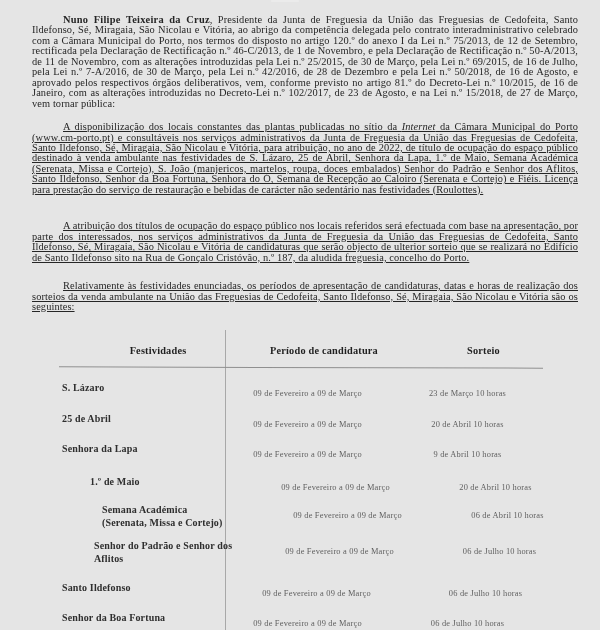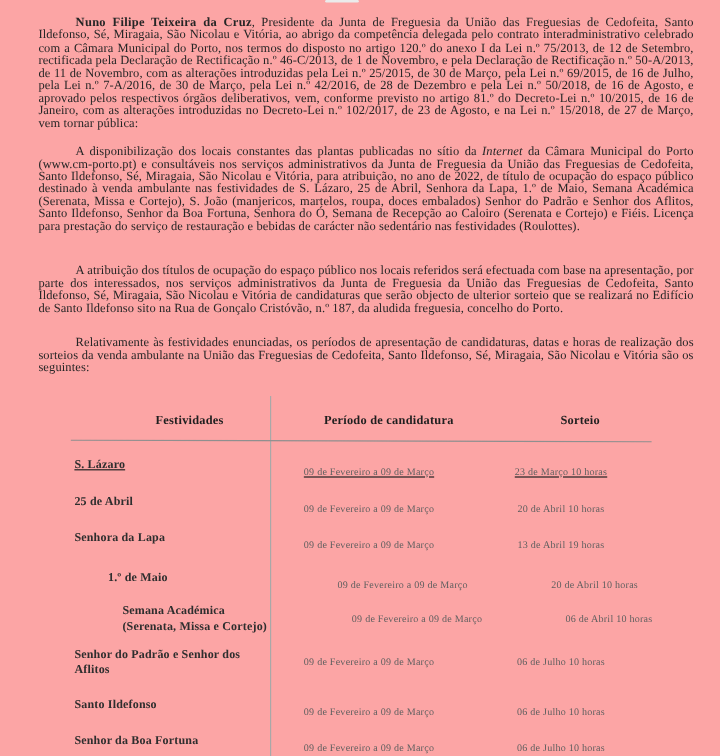--- a/index.html
+++ b/index.html
@@ -1,32 +1,32 @@
 <!DOCTYPE html>
 <html><head>
 <meta charset="utf-8">
 <style>
   * { margin:0; padding:0; box-sizing:border-box; }
   html,body { width:600px; height:630px; overflow:hidden; background:#ffffff; }
   .page {
-    position:relative; width:600px; height:630px; background:#fca5a5;
+    position:relative; width:600px; height:630px; background:#e5e5e5;
     font-family:"Liberation Serif", serif; color:#242424; overflow:hidden;
   }
   .top-smudge {
     position:absolute; top:0; left:271px; width:28px; height:2px;
     background:#ebebeb; border-radius:1px;
   }
   .content {
     position:absolute; top:15px; left:32px; width:546px;
   }
   .para {
     font-size:10.4px; line-height:10.45px; text-align:justify;
     text-indent:31px; color:#262626; letter-spacing:0.1px;
   }
-  .para + .para { margin-top:13px; }
+  .para + .para { margin-top:13px;text-decoration:underline; }
   .para.p3 { margin-top:26px; }
   .para.p4 { margin-top:18px; }
   .para strong { font-weight:bold; letter-spacing:0.25px; }
   .para em { font-style:italic; }
 
   .table-area {
     position:absolute; top:330px; left:0; width:600px; height:300px;
   }
   .v-divider {
     position:absolute; left:225px; top:0; bottom:0; width:1px;
@@ -40,27 +40,27 @@
   .th {
     position:absolute; font-weight:bold; font-size:10.3px; color:#1f1f1f;
     text-align:center; letter-spacing:0.2px;
   }
   .th1 { left:59px;  width:166px; }
   .th2 { left:228px; width:160px; }
   .th3 { left:390px; width:155px; }
 
   .rows { position:absolute; top:52px; left:0; width:600px; }
   .trow { display:flex; align-items:flex-start; }
-  .trow:nth-child(1){ height:31px;text-decoration:underline; }
+  .trow:nth-child(1){ height:31px; }
   .trow:nth-child(2){ height:30px; }
   .trow:nth-child(3){ height:33px; }
   .trow:nth-child(4){ height:28px;padding-left:28px; }
   .trow:nth-child(5){ height:36px;padding-left:40px; }
-  .trow:nth-child(6){ height:42px; }
-  .trow:nth-child(7){ height:30px; }
+  .trow:nth-child(6){ height:42px;padding-left:32px; }
+  .trow:nth-child(7){ height:30px;gap:9px; }
   .trow:nth-child(8){ height:40px; }
   .c1 {
     margin-left:62px; width:155px; font-weight:bold; font-size:10px;
     line-height:12.5px; color:#2e2e2e; white-space:pre-line; letter-spacing:0.15px;
   }
   .c2 {
     width:165px; margin-left:8px; text-align:center; padding-top:7px;
     font-size:8.4px; color:#5f5f5f; letter-spacing:0.2px;
   }
   .c3 {
@@ -101,21 +101,21 @@
           <div class="c3">23 de Março 10 horas</div>
         </div>
         <div class="trow">
           <div class="c1">25 de Abril</div>
           <div class="c2">09 de Fevereiro a  09 de Março</div>
           <div class="c3">20 de Abril  10 horas</div>
         </div>
         <div class="trow">
           <div class="c1">Senhora da Lapa</div>
           <div class="c2">09 de Fevereiro a  09 de Março</div>
-          <div class="c3">13 de Abril  19 horas</div>
+          <div class="c3">9 de Abril  10 horas</div>
         </div>
         <div class="trow">
           <div class="c1">1.º de Maio</div>
           <div class="c2">09 de Fevereiro a  09 de Março</div>
           <div class="c3">20 de Abril  10 horas</div>
         </div>
         <div class="trow">
           <div class="c1">Semana Académica
 (Serenata, Missa e Cortejo)</div>
           <div class="c2">09 de Fevereiro a  09 de Março</div>

